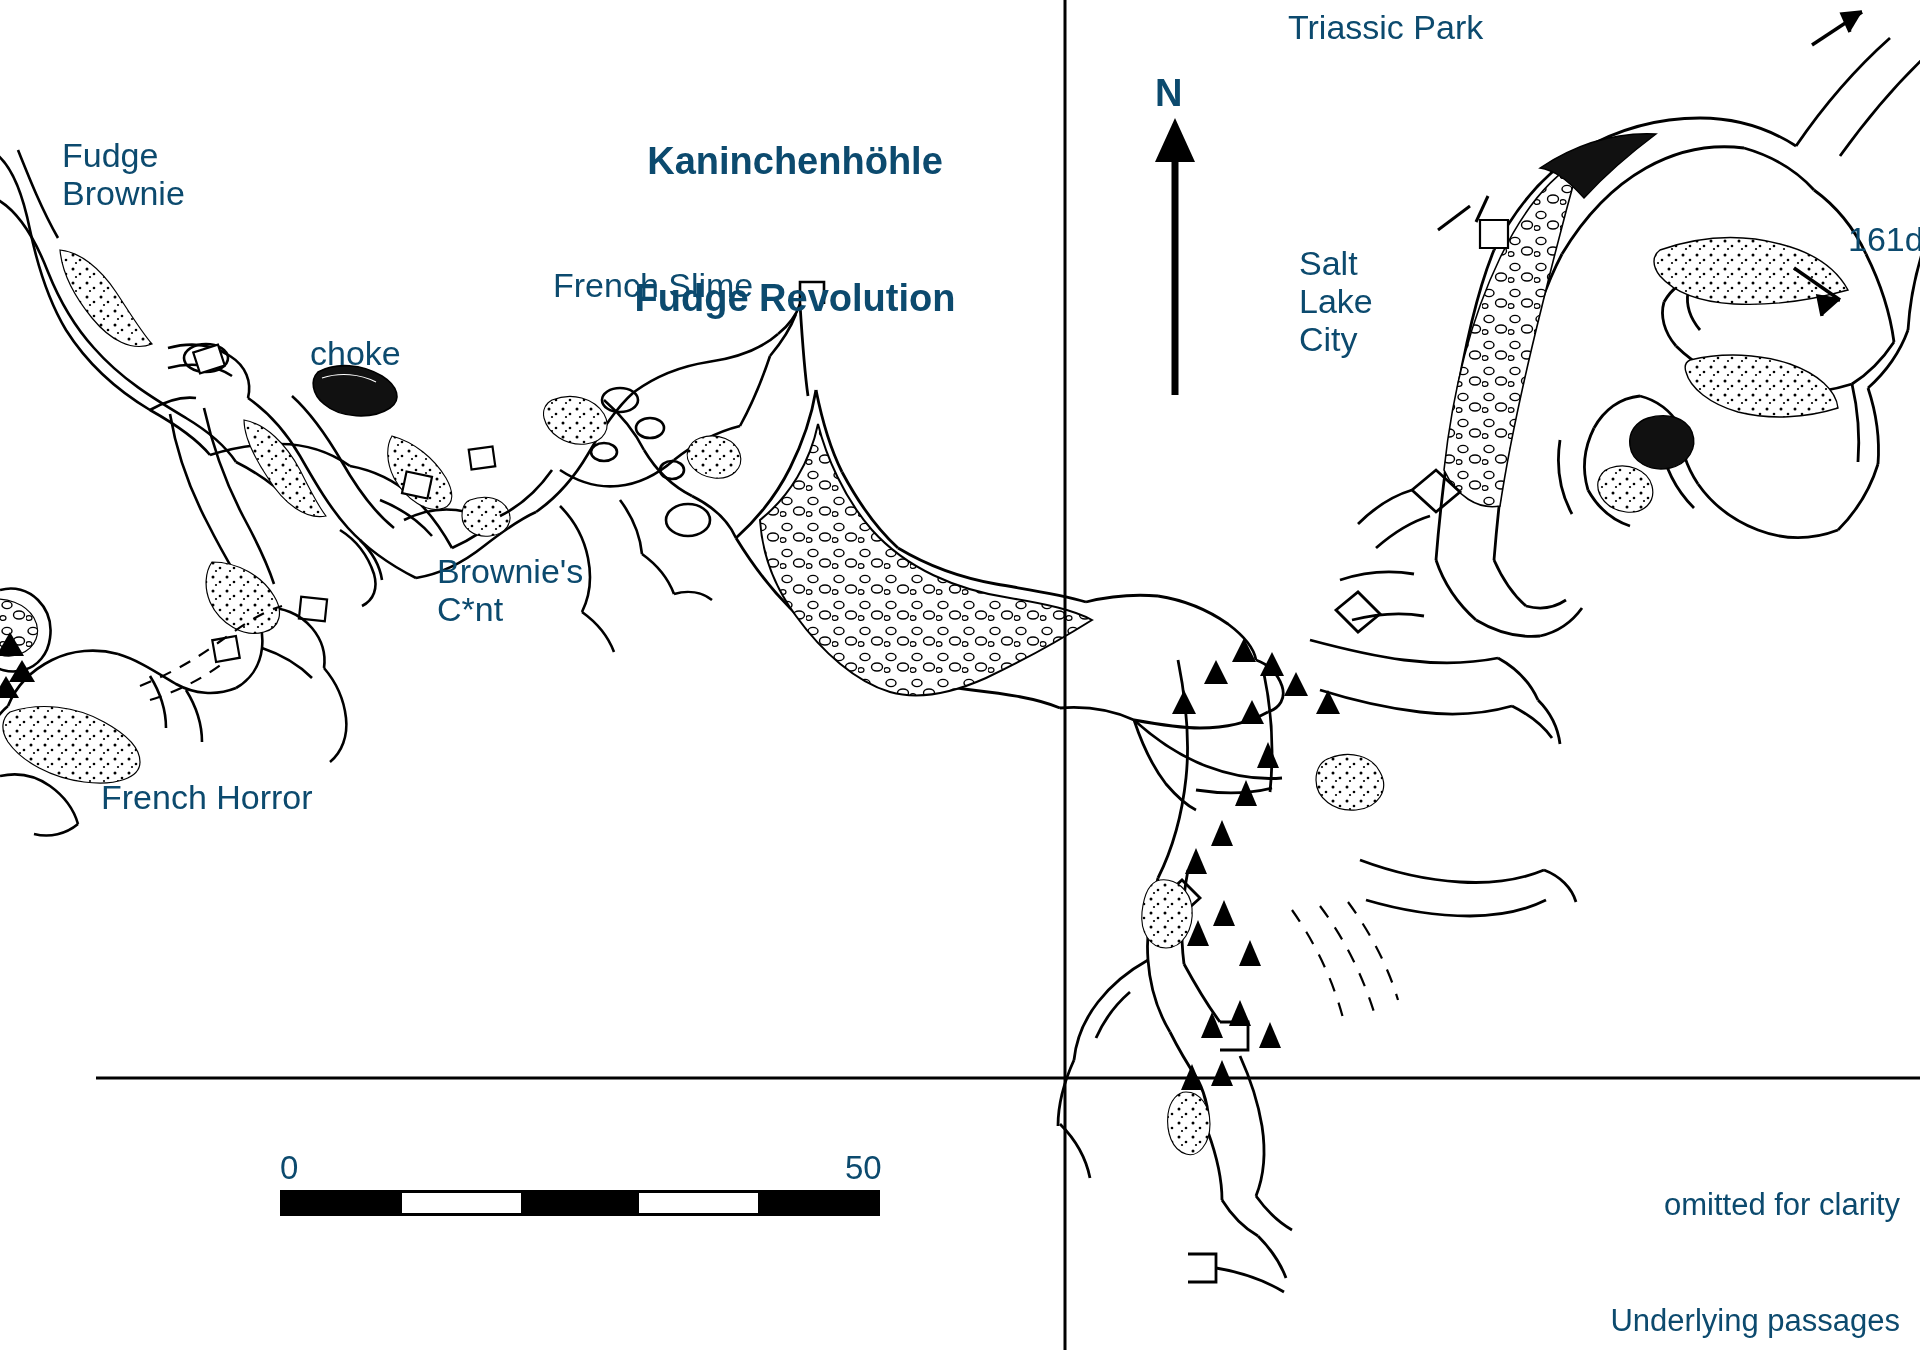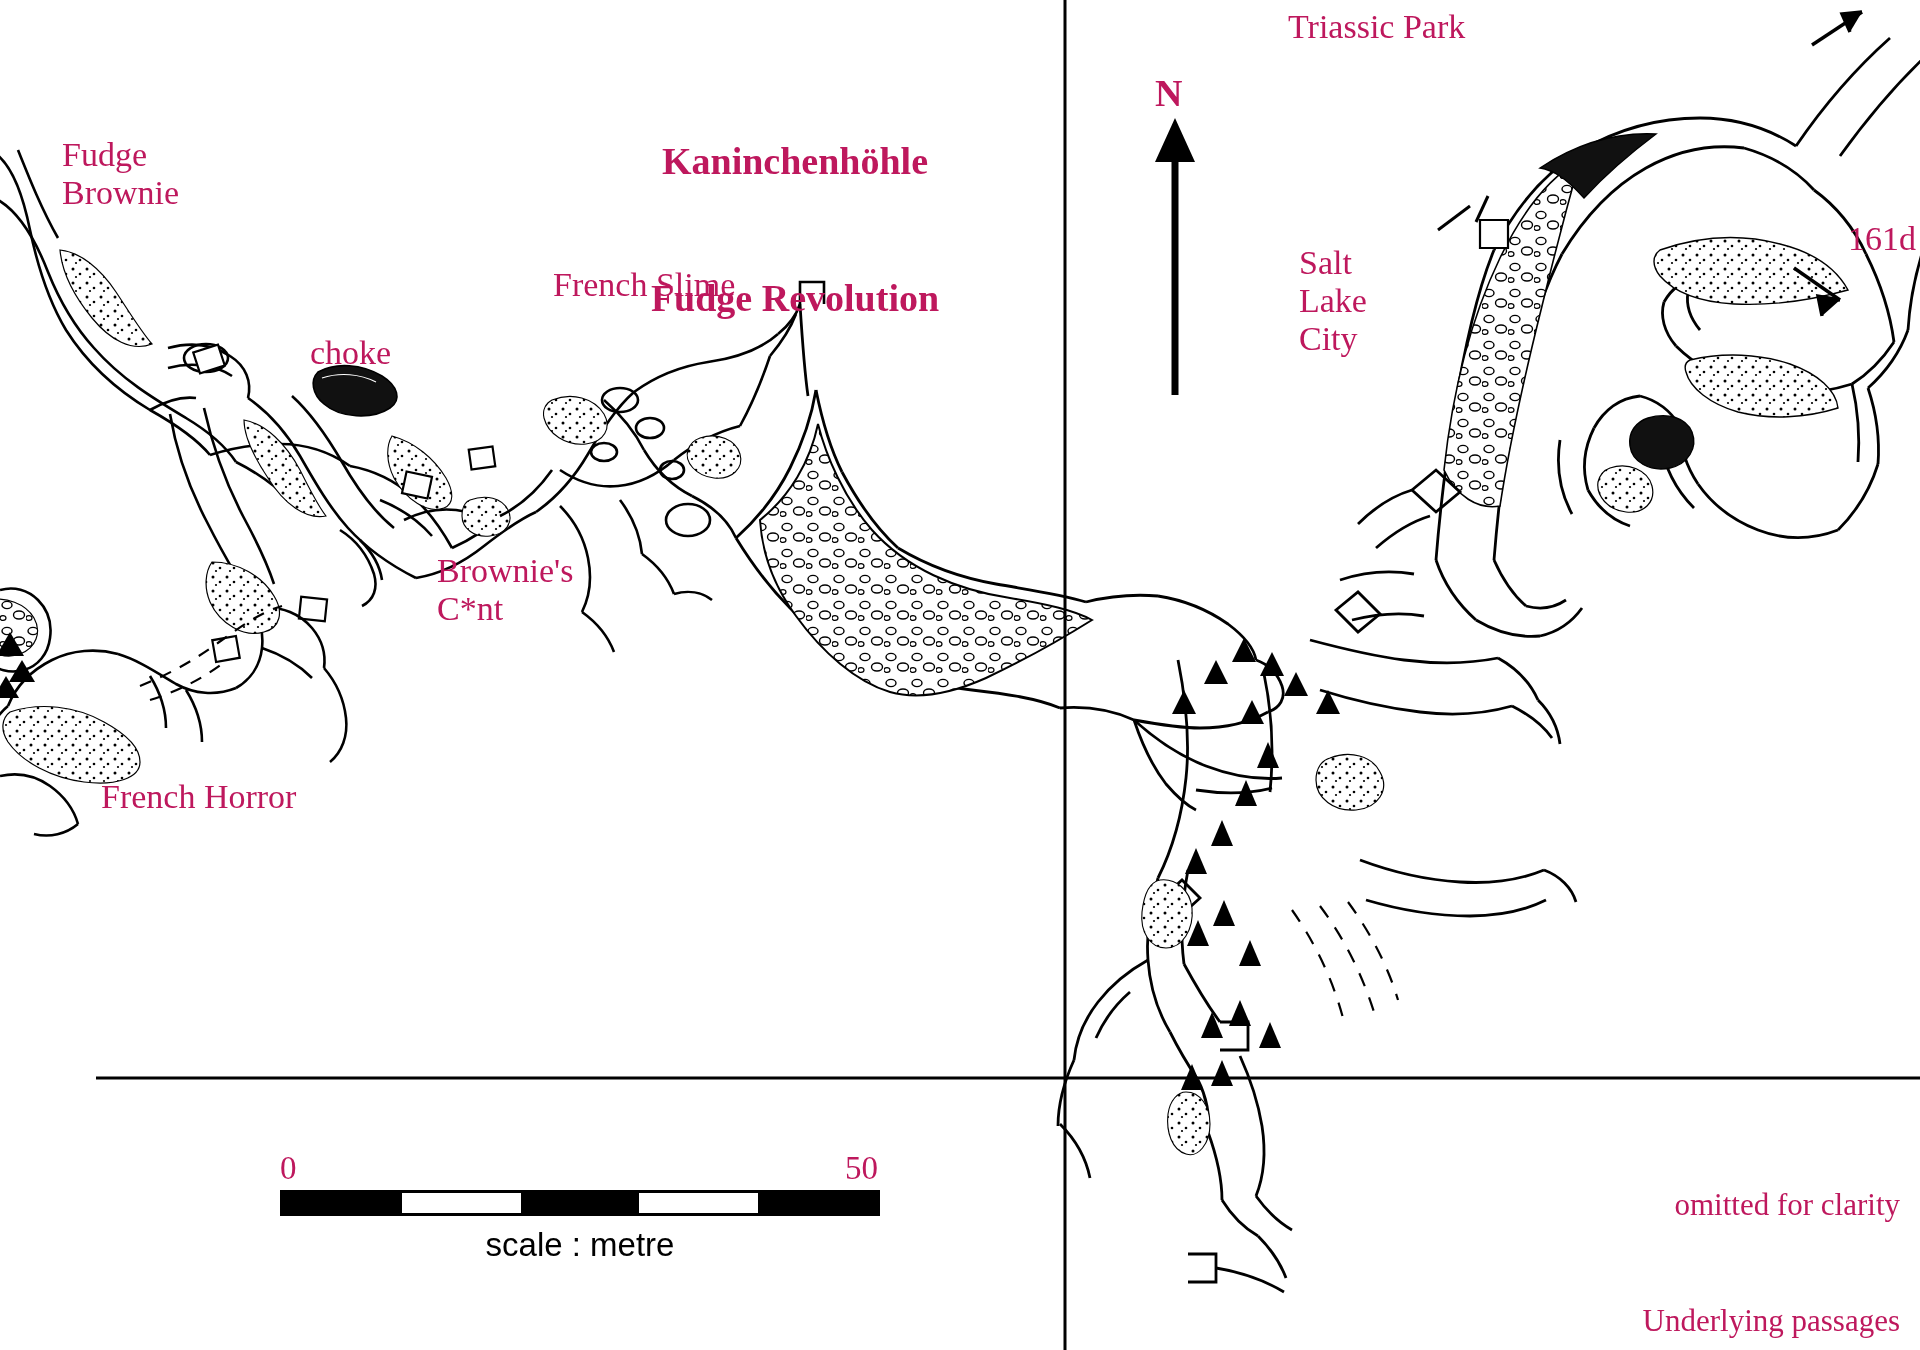--- a/index.html
+++ b/index.html
@@ -20,22 +20,22 @@
     position: absolute;
     left: 0;
     top: 0;
     width: 1920px;
     height: 1350px;
   }
   .label {
     position: absolute;
     white-space: pre;
     line-height: 1.12;
-    color: #be185d;
-    font-family: Liberation Serif, serif;
+    color: #0c4a6e;
+    font-family: Liberation Sans, sans-serif;
   }
   .title {
     font-weight: bold;
     font-size: 38px;
     text-align: center;
     line-height: 1.2;
   }
   .place {
     font-size: 34px;
   }
@@ -421,16 +421,15 @@
       <div class="label scale-num" style="left:0px; top:0px;">0</div>
       <div class="label scale-num" style="left:565px; top:0px;text-align:center;">50</div>
     </div>
     <div class="scale-bar">
       <div class="scale-seg on"></div>
       <div class="scale-seg off"></div>
       <div class="scale-seg on"></div>
       <div class="scale-seg off"></div>
       <div class="scale-seg on"></div>
     </div>
-    <div class="scale-caption" style="margin-top:10px; width:600px;">scale : metre</div>
   </div>
 
 </div>
 
 </body></html>

